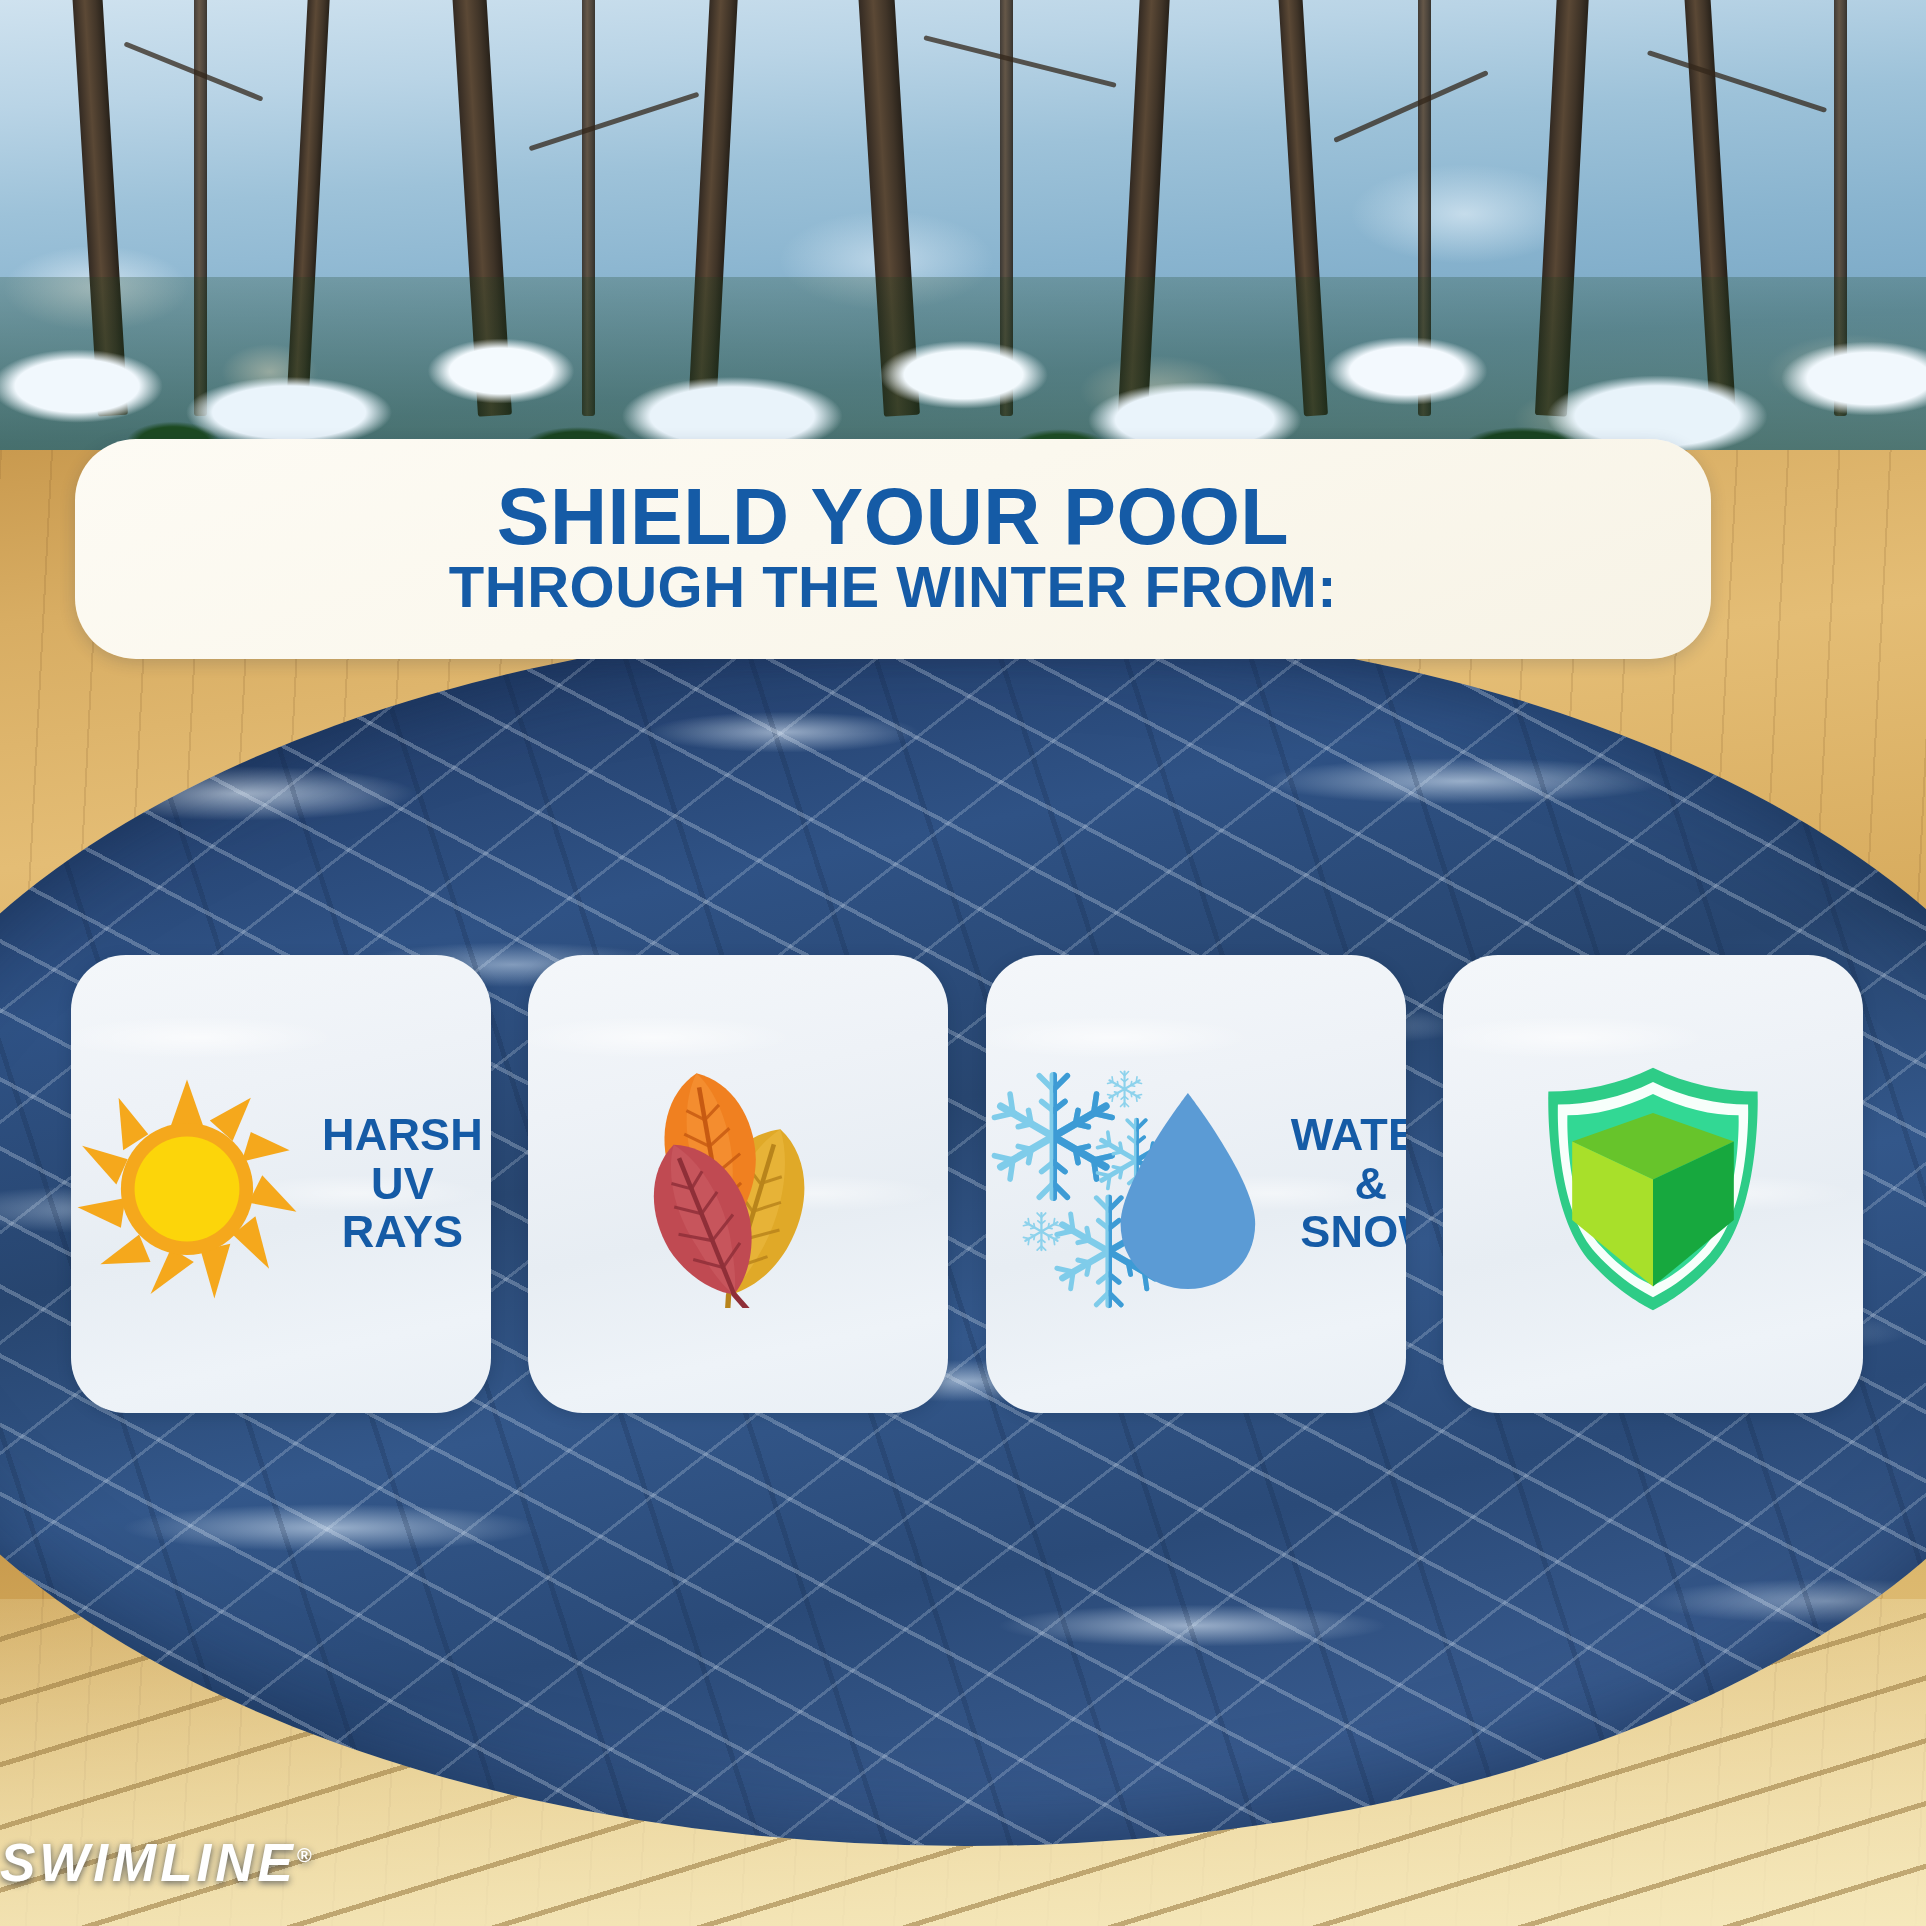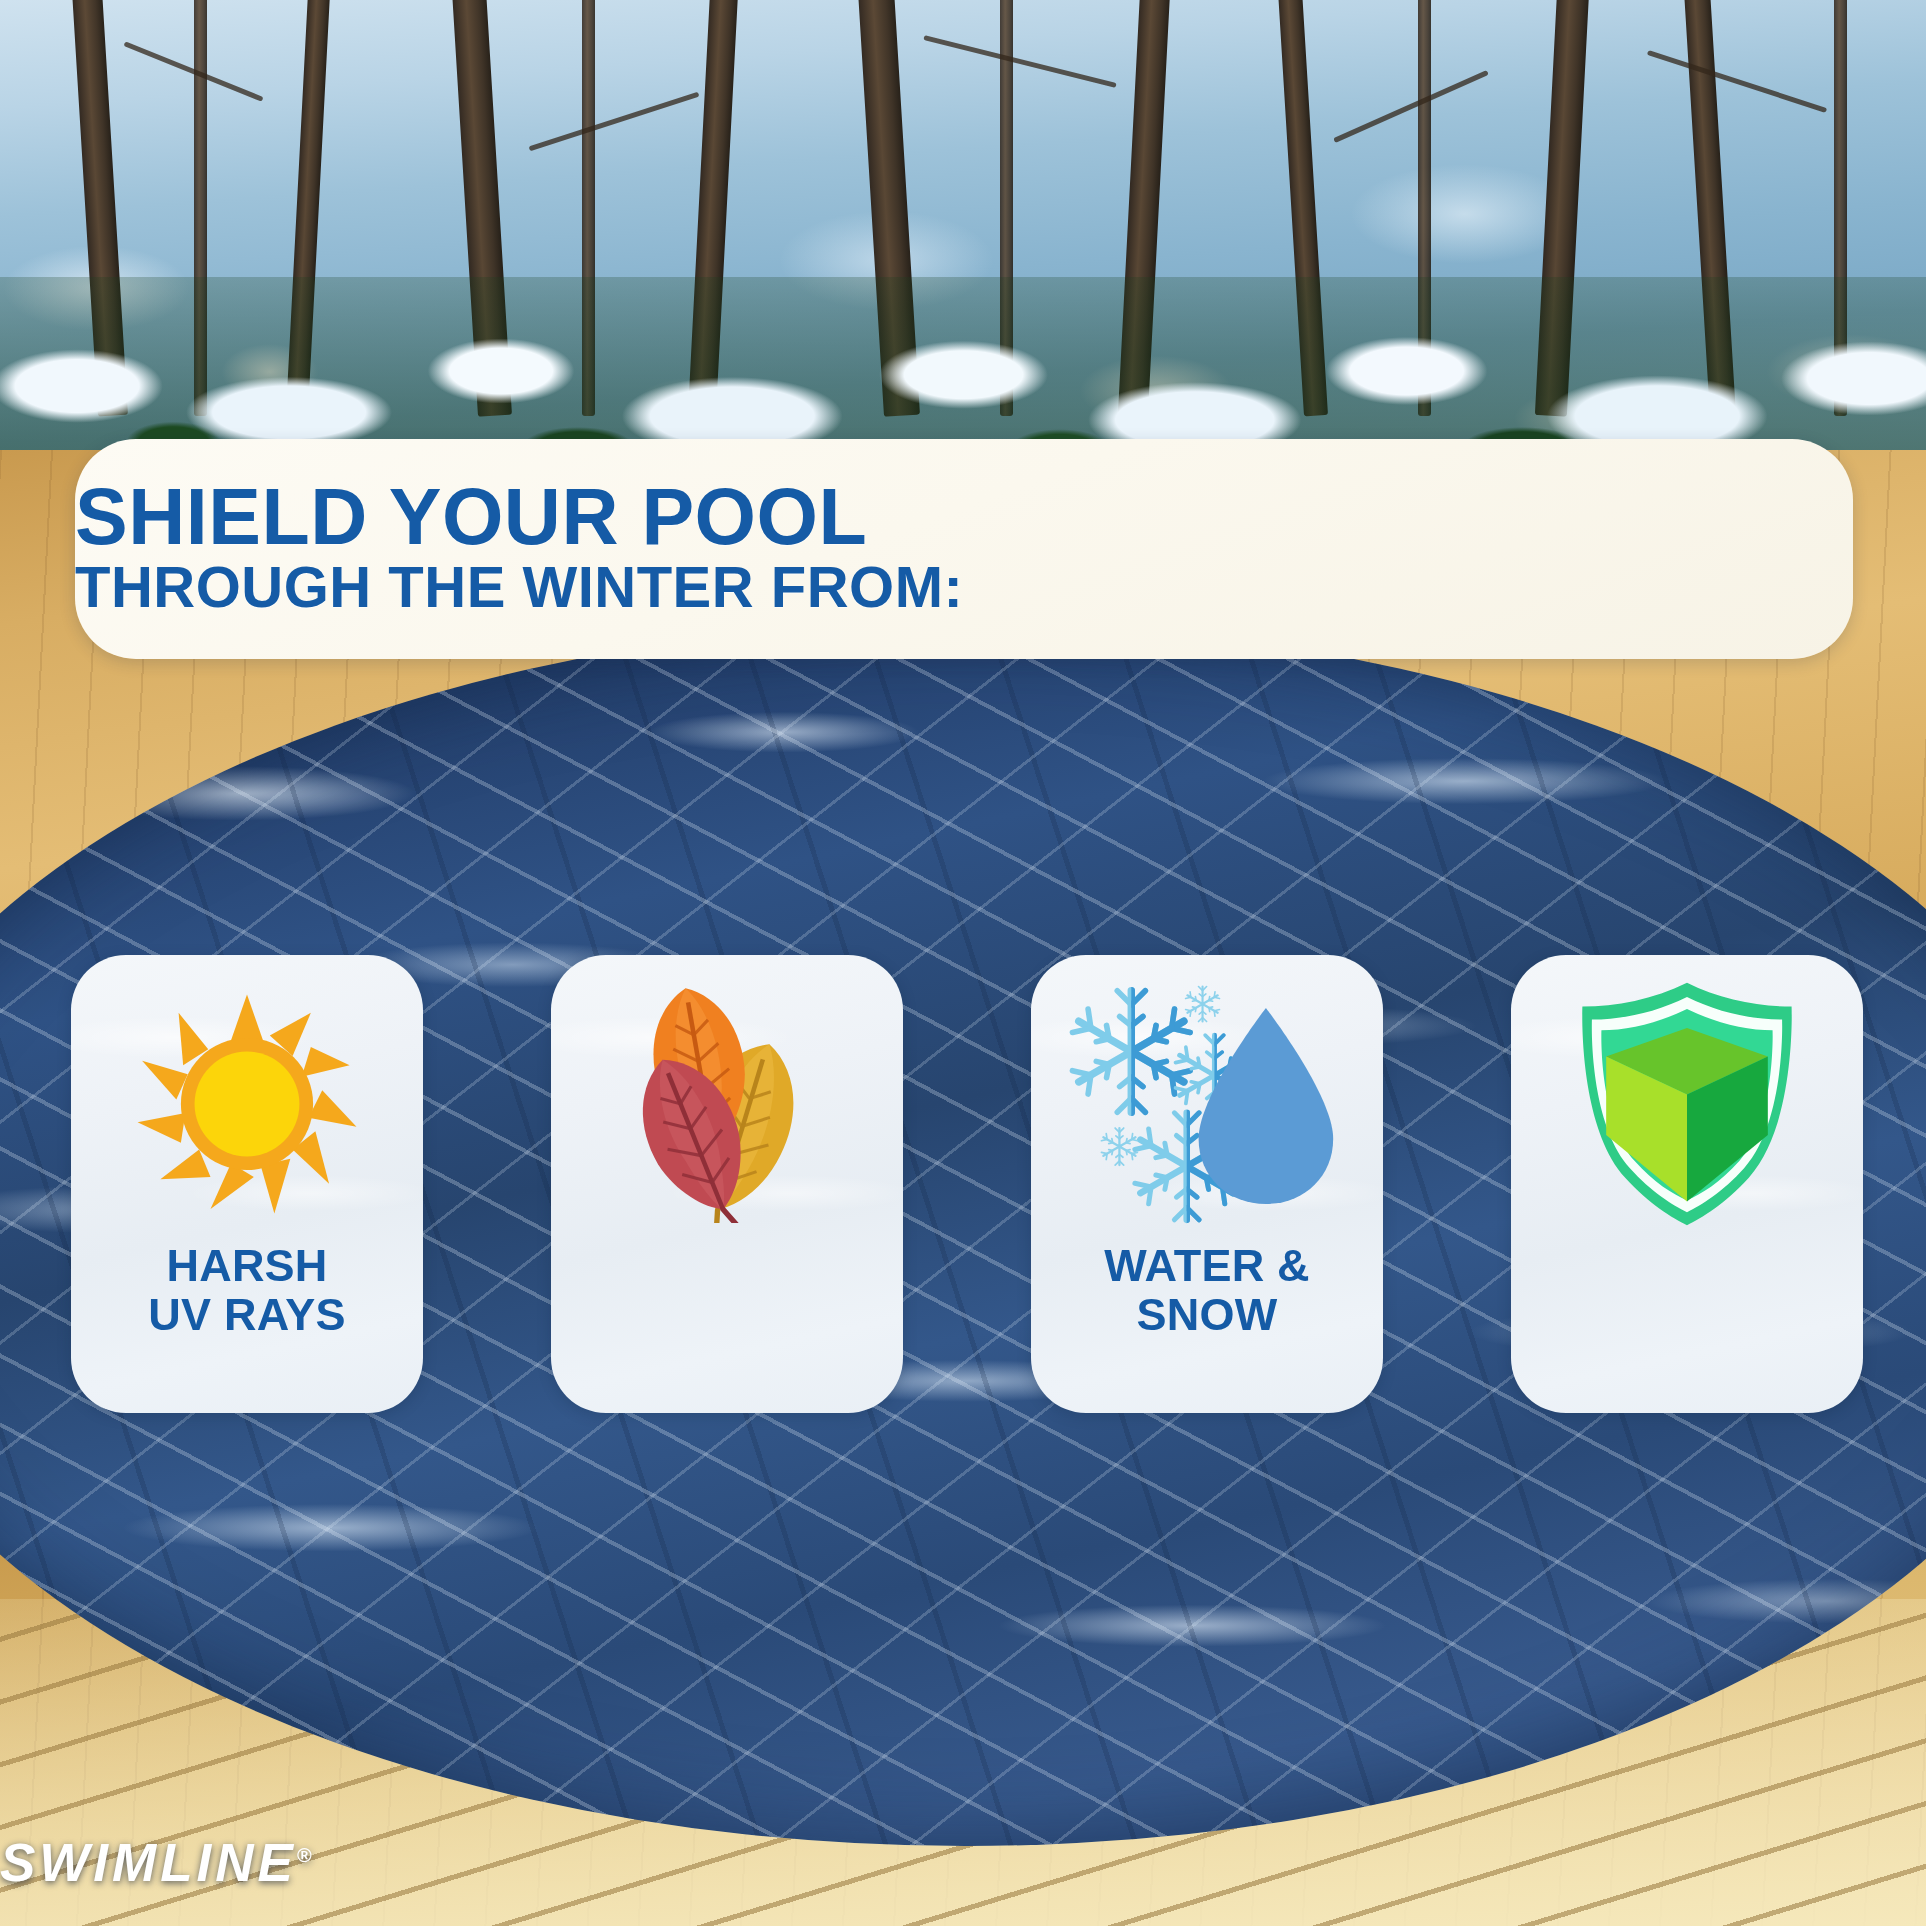--- a/index.html
+++ b/index.html
@@ -114,25 +114,25 @@
         rgba(26,46,80,0) 0px, rgba(26,46,80,0) 48px,
         rgba(20,38,68,.22) 48px, rgba(20,38,68,.22) 53px,
         rgba(26,46,80,0) 53px, rgba(26,46,80,0) 119px);
     opacity:.95;
   }
 
   
   .headline-banner {
     position:absolute;
     left:75px; top:439px;
-    width:1778px; height:220px;
+    width:1636px; height:220px;
     background:linear-gradient(160deg,#fdfbf4 0%, #fbf8ee 45%, #f7f3e6 100%);
     border-radius:61px;
     display:flex; flex-direction:column;
-    align-items:flex-start; justify-content:center;
+    align-items:center; justify-content:center;
     box-shadow:0 4px 16px rgba(20,40,70,.18);
   }
   .headline-line1 {
     color:#155BA6;
     font-size:79px;
     font-weight:bold;
     letter-spacing:0.5px;
     line-height:.98;
     white-space:nowrap;
     text-shadow:0 1px 0 rgba(255,255,255,.6);
@@ -150,30 +150,31 @@
   
   .cards {
     position:absolute;
     left:71px; top:955px;
     width:1792px; height:458px;
     display:flex;
     justify-content:space-between;
   }
   .card {
     position:relative;
-    width:352px; height:458px;
+    width:420px; height:458px;
     border-radius:55px;
     background:
       radial-gradient(ellipse 198px 30px at 30% 18%, rgba(255,255,255,.65), transparent 70%),
       radial-gradient(ellipse 178px 26px at 68% 52%, rgba(255,255,255,.5), transparent 70%),
       linear-gradient(168deg,#f4f7fa 0%, #eef2f7 30%, #e7edf3 58%, #eef3f8 82%, #e9eff5 100%);
-    display:flex; flex-direction:column;
+    display:flex; flex-direction:row;
     align-items:center;
     box-shadow:0 3px 14px rgba(15,35,65,.22);
     overflow:hidden;
+    gap:10px;
   }
   .card-icon {
     height:287px;
     width:100%;
     display:flex; align-items:center; justify-content:center;
     padding-top:10px;
   }
   .card-label {
     color:#155BA6;
     font-size:45px;

